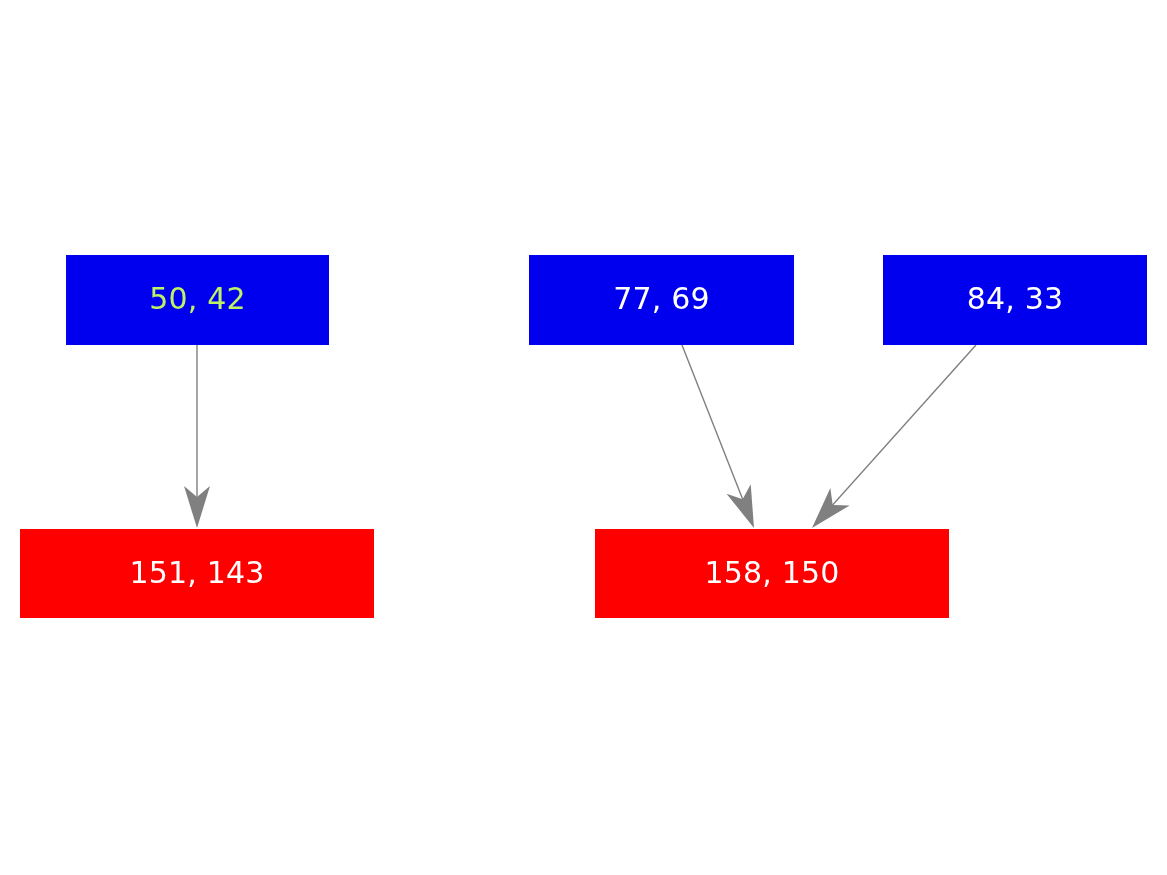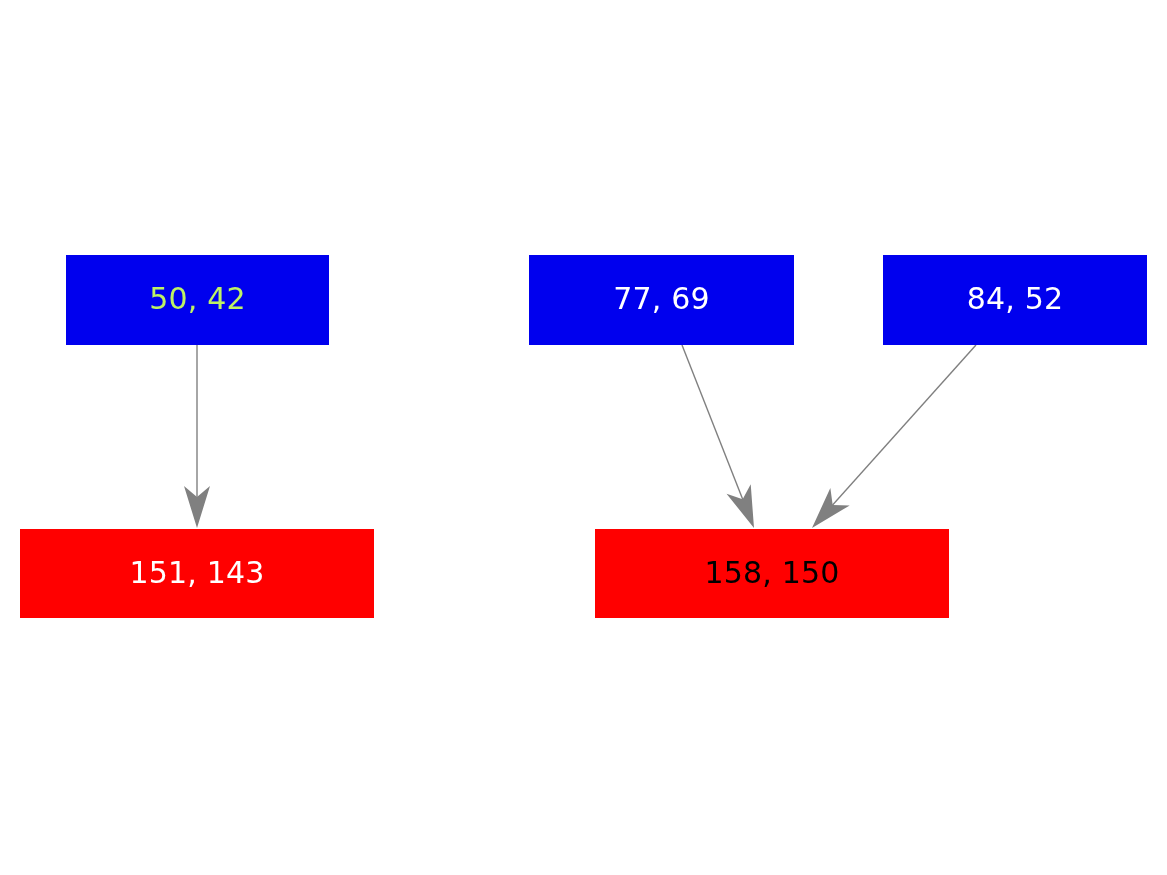--- a/index.html
+++ b/index.html
@@ -64,24 +64,24 @@
 
   <div class="node" style="left: 66px; top: 255px; width: 263px; height: 90px; background: rgb(0, 0, 238); color: #bef264; font-size: 30px;">
     <span class="node-label">50, 42</span>
   </div>
 
   <div class="node" style="left: 529px; top: 255px; width: 265px; height: 90px; background: rgb(0, 0, 238); color: rgb(255, 255, 255); font-size: 30px;">
     <span class="node-label">77, 69</span>
   </div>
 
   <div class="node" style="left: 883px; top: 255px; width: 264px; height: 90px; background: rgb(0, 0, 238); color: rgb(255, 255, 255); font-size: 30px;">
-    <span class="node-label">84, 52</span>
+    <span class="node-label">84, 33</span>
   </div>
 
   <div class="node" style="left: 20px; top: 529px; width: 354px; height: 89px; background: rgb(255, 0, 0); color: rgb(255, 255, 255); font-size: 30px;">
     <span class="node-label">151, 143</span>
   </div>
 
-  <div class="node" style="left: 595px; top: 529px; width: 354px; height: 89px; background: rgb(255, 0, 0); color: #000000; font-size: 30px;">
+  <div class="node" style="left: 595px; top: 529px; width: 354px; height: 89px; background: rgb(255, 0, 0); color: #ffffff; font-size: 30px;">
     <span class="node-label">158, 150</span>
   </div>
 
 </div>
 
 </body></html>

